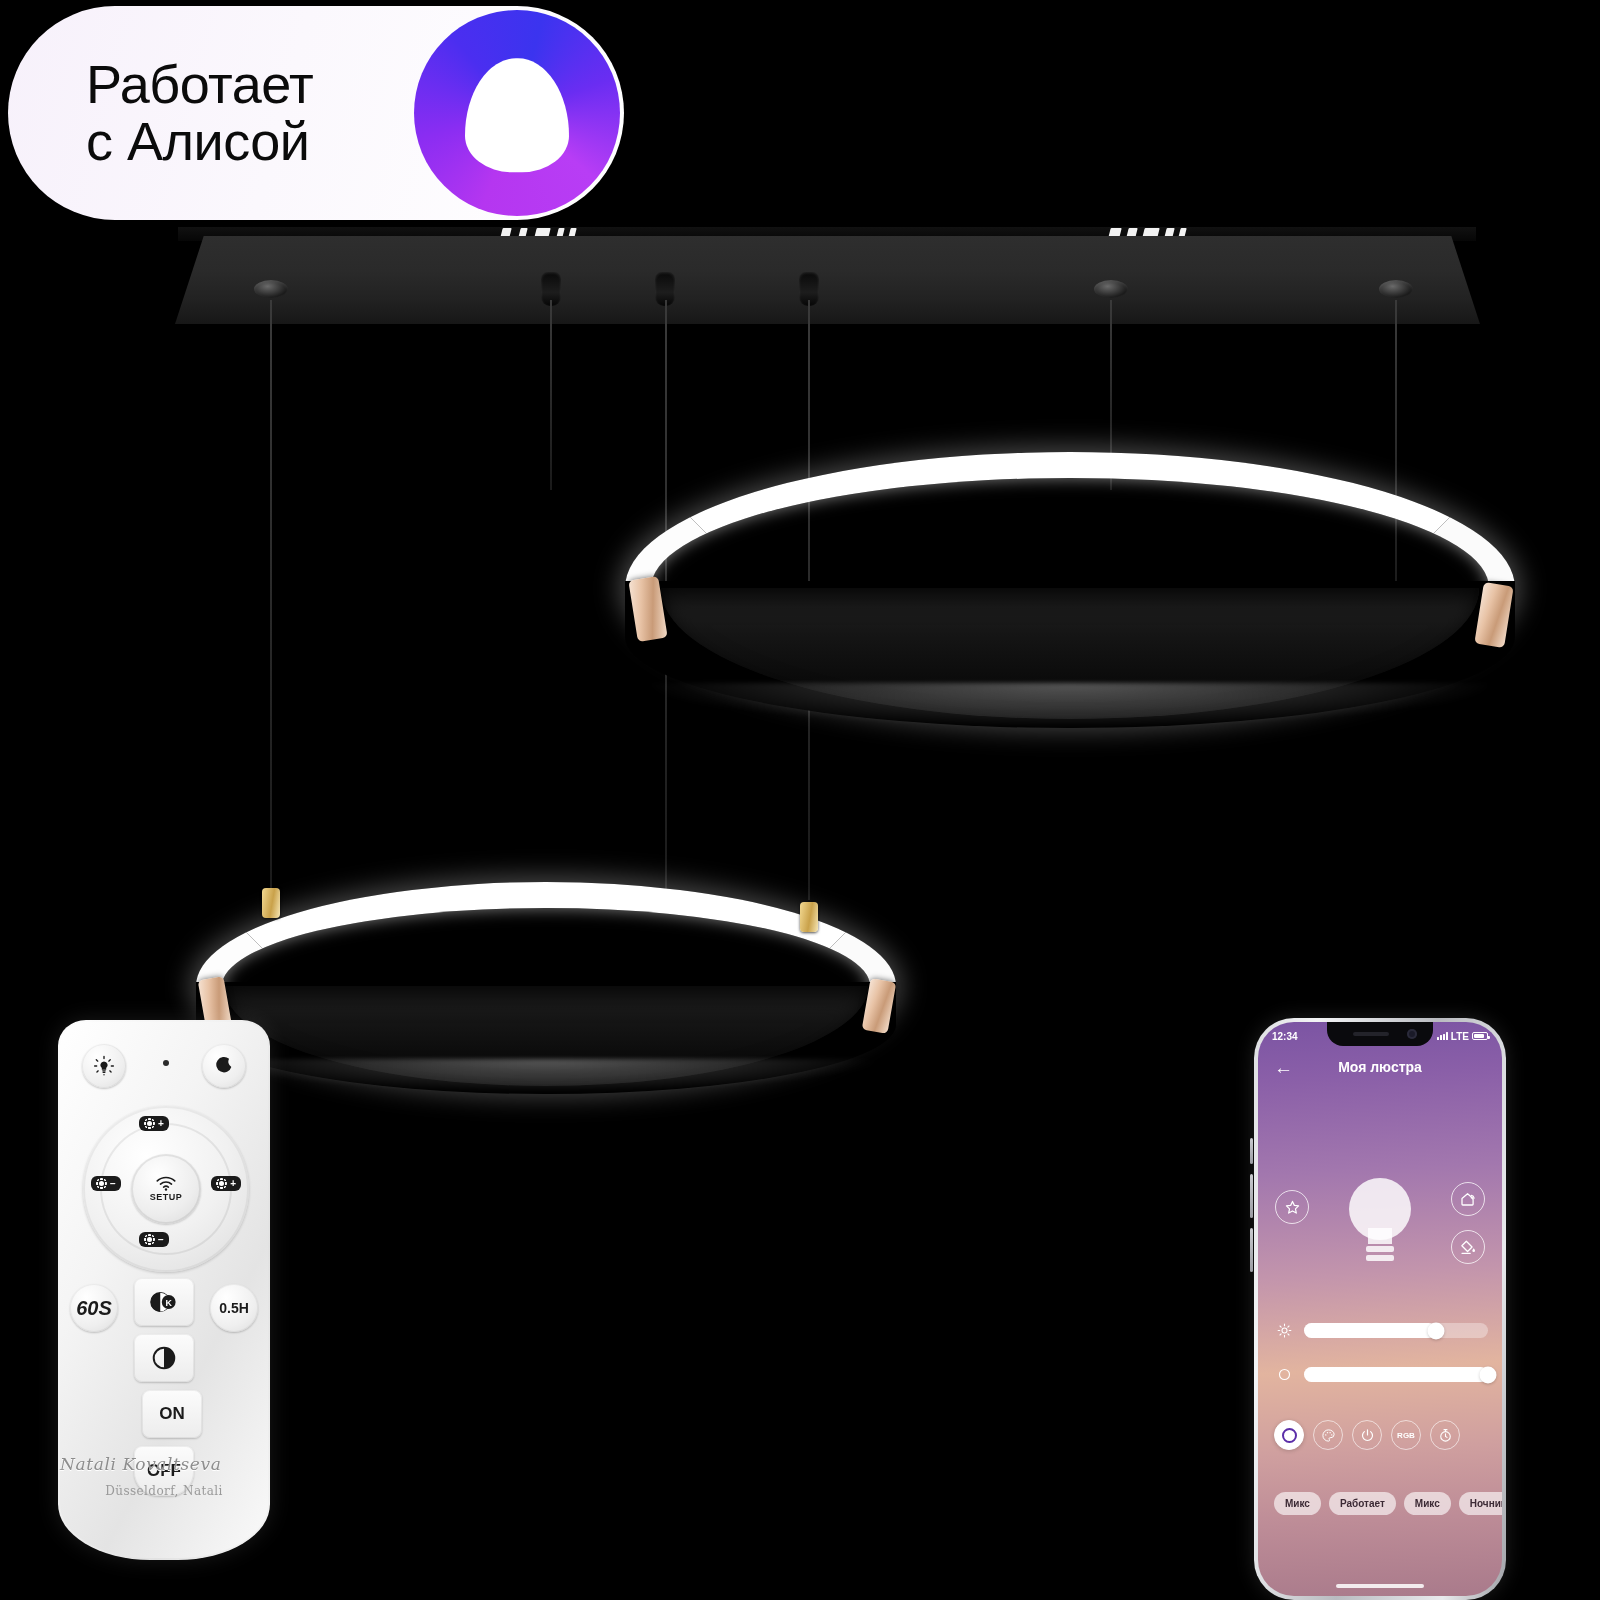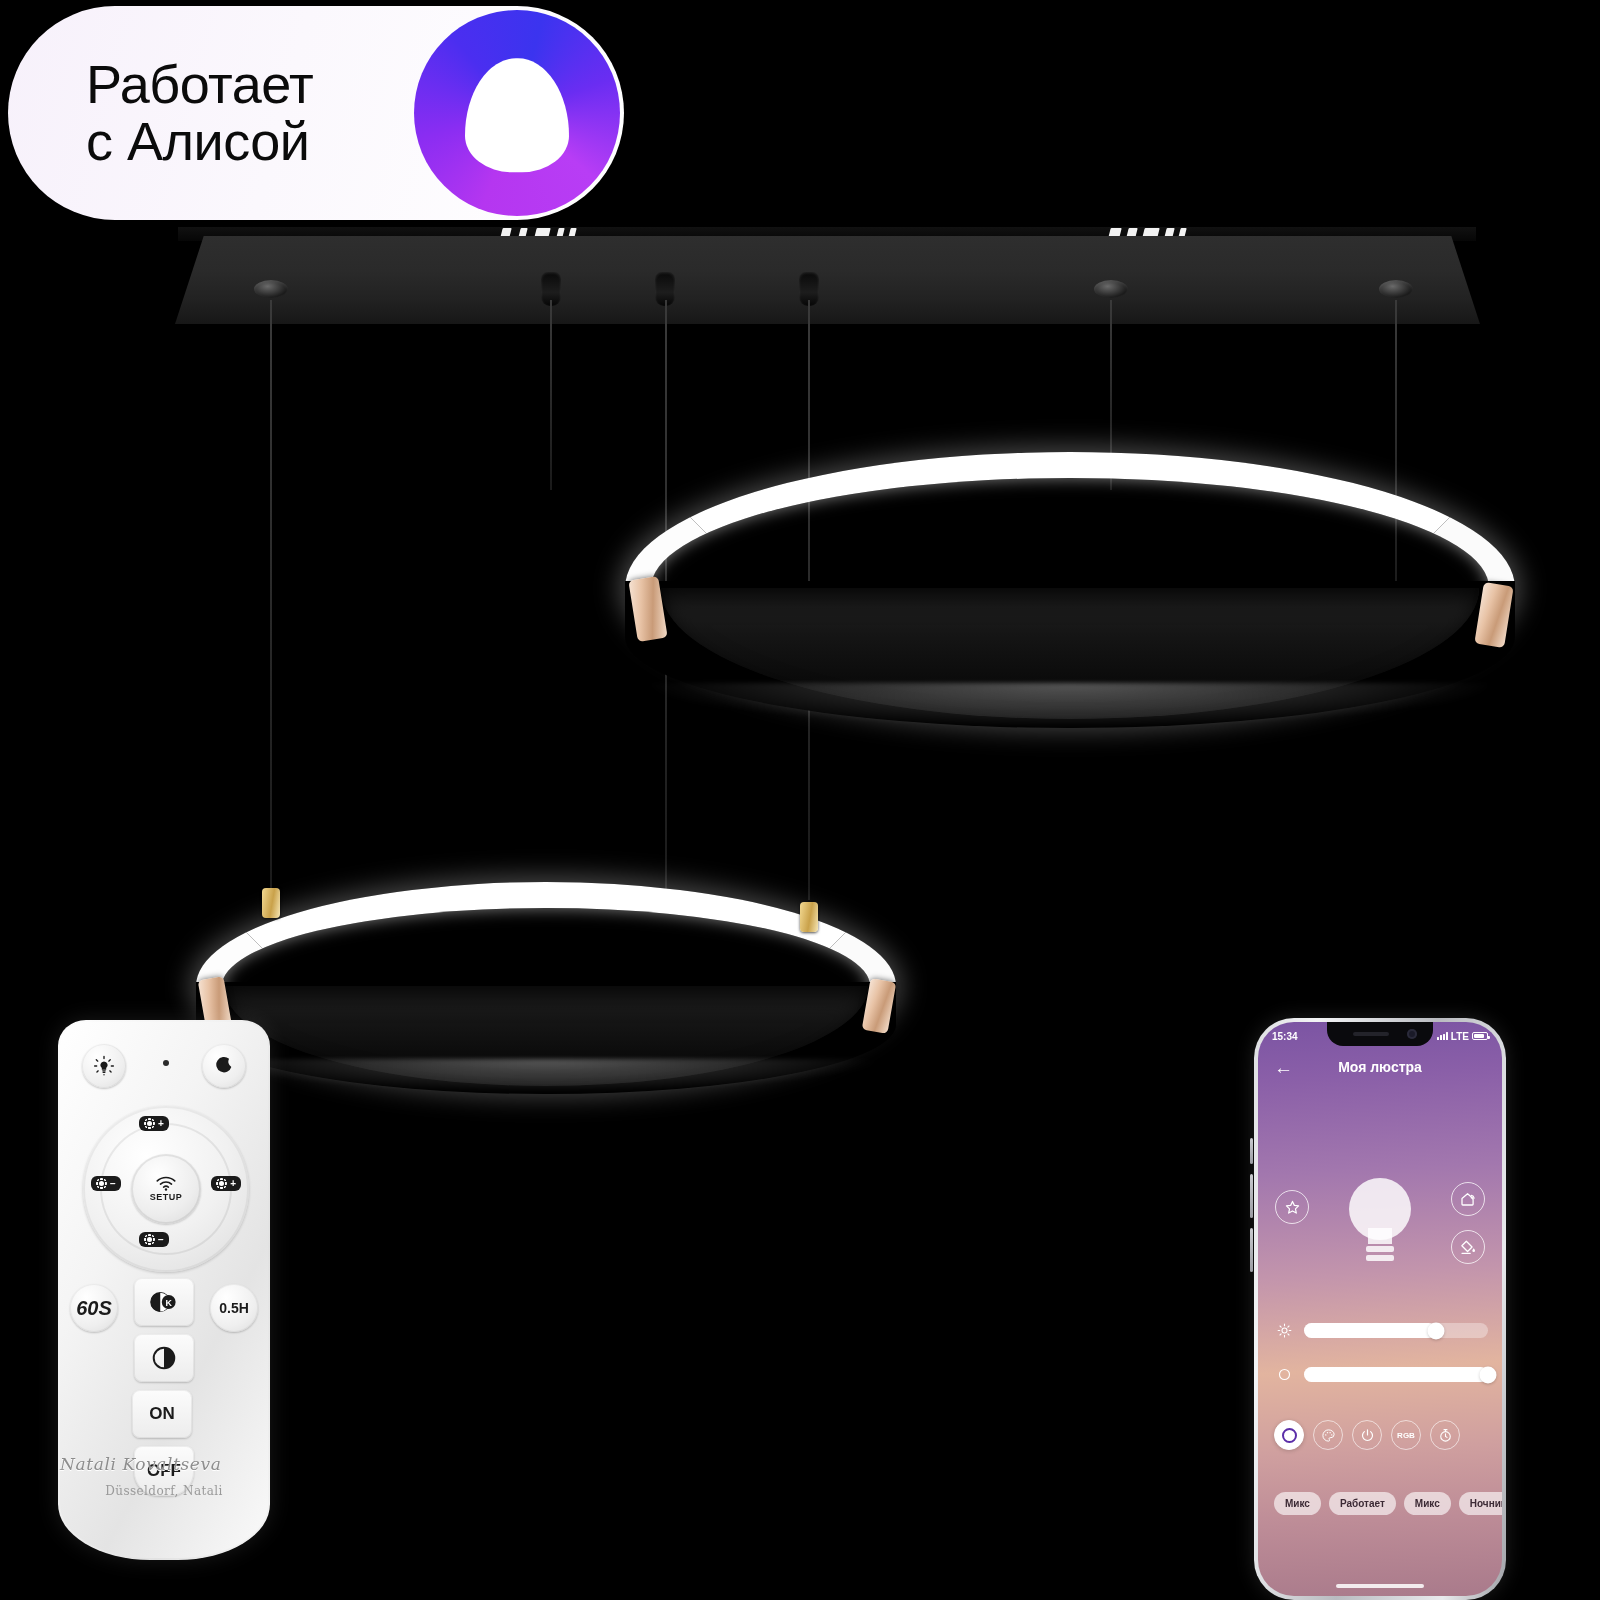--- a/index.html
+++ b/index.html
@@ -464,21 +464,21 @@
 
       <div class="rbtn circ" style="right:10px; top:262px; width:48px; height:48px; font-size:14px;">0.5H</div>
 
       <div class="rbtn rect" style="left:74px; top:312px; width:60px; height:48px;">
         <svg width="26" height="26" viewBox="0 0 24 24">
           <circle cx="12" cy="12" r="9.5" fill="none" stroke="#1b1b1b" stroke-width="1.8"></circle>
           <path d="M12 2.5a9.5 9.5 0 0 1 0 19z" fill="#1b1b1b"></path>
         </svg>
       </div>
 
-      <div class="rbtn rect" style="left:72px; top:368px; width:60px; height:48px; font-size:17px;">ON</div>
+      <div class="rbtn rect" style="left:82px; top:368px; width:60px; height:48px; font-size:17px;">ON</div>
 
       <div class="rbtn rect" style="left:74px; top:424px; width:60px; height:50px; font-size:17px; border-radius:8px 8px 24px 24px;">OFF</div>
 
       <div id="brand-script">Natali Kovaltseva</div>
       <div id="brand-city">Düsseldorf, Natali</div>
     </div>
   </div>
 
   <div id="phone">
     <div class="vbtn" style="top:120px; height:26px;"></div>
@@ -486,21 +486,21 @@
     <div class="vbtn" style="top:210px; height:44px;"></div>
 
     <div id="phone-screen">
 
       <div id="notch">
         <div id="notch-speaker"></div>
         <div id="notch-cam"></div>
       </div>
 
       <div id="statusbar">
-        <div>15:34</div>
+        <div>12:34</div>
         <div id="status-right">
           <span class="bars">
               <i></i>
               <i></i>
               <i></i>
               <i></i>
             </span>
           <span>LTE</span>
           <span id="batt"></span>
         </div>

